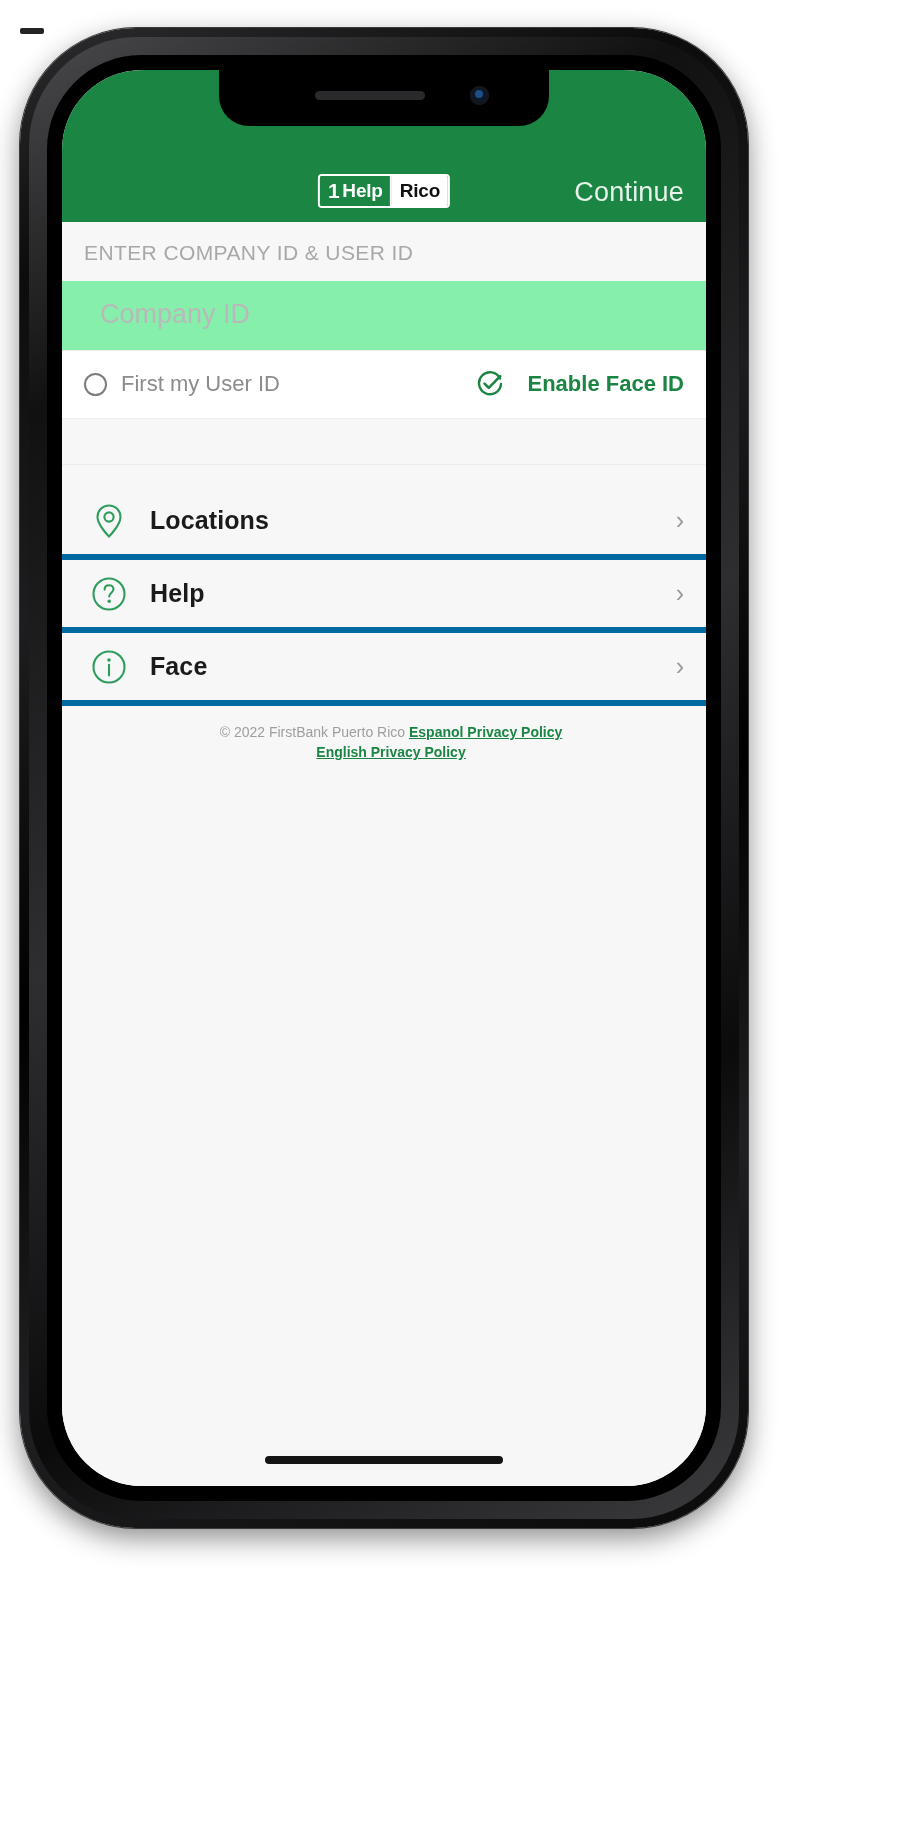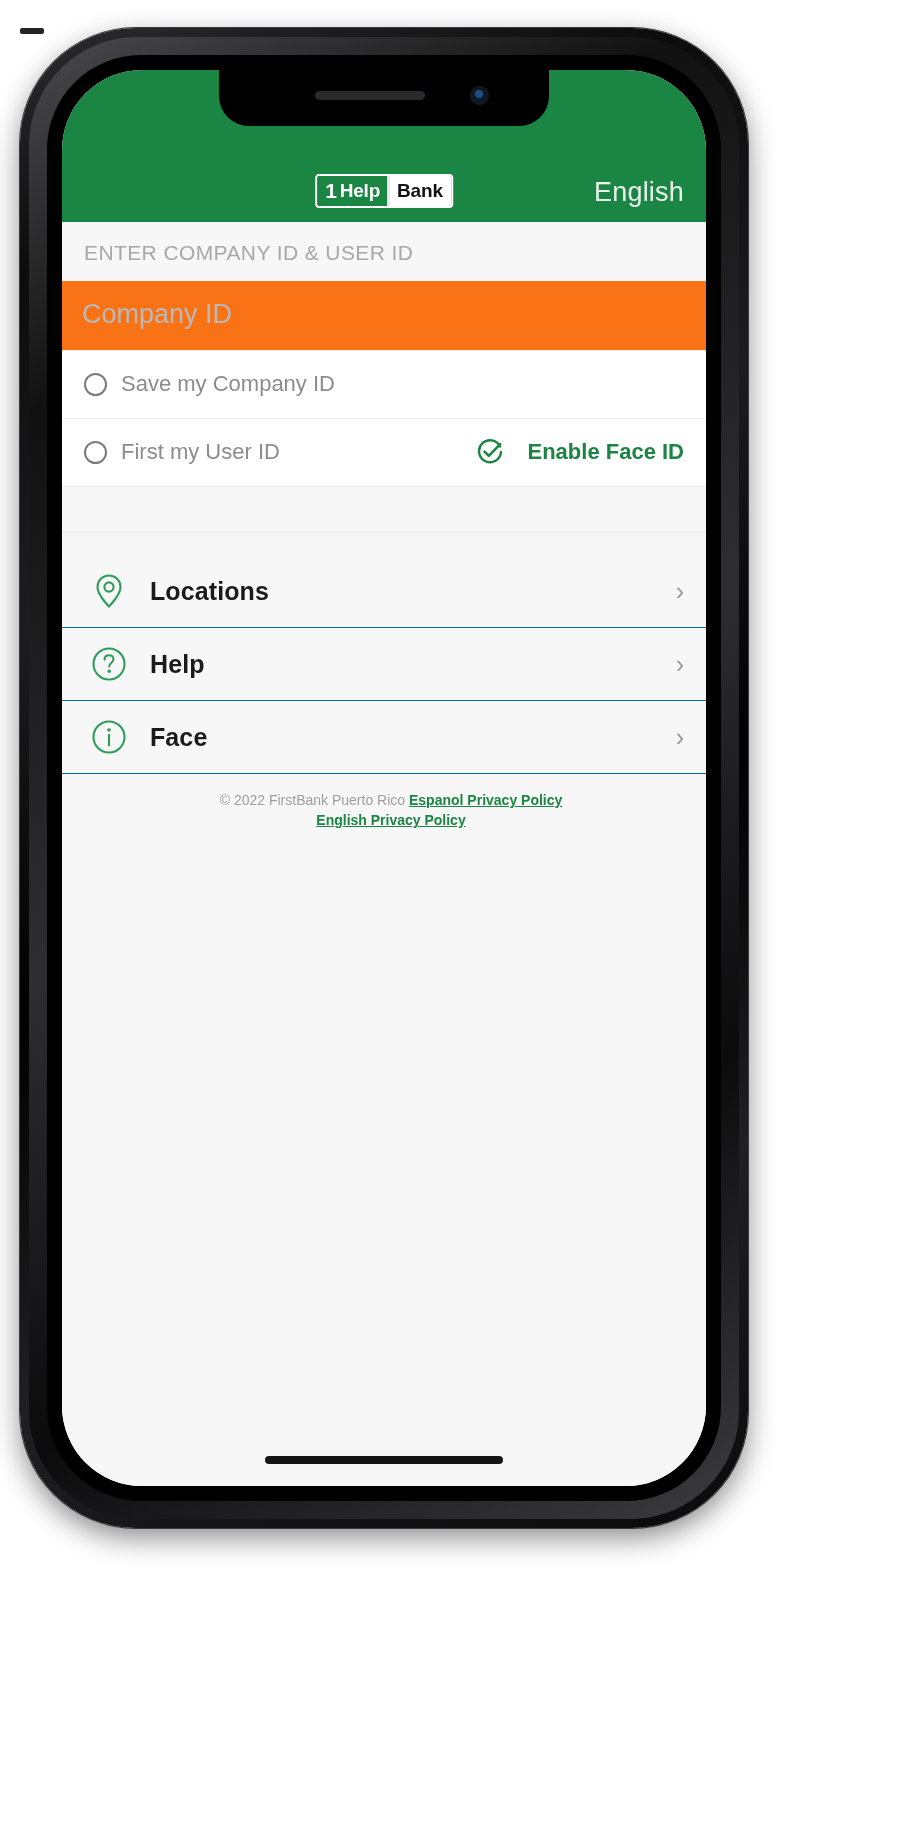--- a/index.html
+++ b/index.html
@@ -111,22 +111,22 @@
 
   
   .section-label {
     background: #f7f7f7;
     color: #a8a8a8;
     font-size: 21px;
     letter-spacing: .4px;
     padding: 19px 32px 16px 22px;
   }
   .field-row {
-    background: #f97316;
-    padding: 18px 22px 20px 20px;
+    background: #86efac;
+    padding: 18px 22px 20px 38px;
     border-bottom: 1px solid #ececec;
   }
   .field-input {
     border: none; outline: none; width: 100%;
     font-size: 27px; color: #2c2c2c;
     font-family: "Liberation Sans", sans-serif;
     background: transparent;
   }
   .field-input::placeholder { color: #b9b9b9; }
 
@@ -153,21 +153,21 @@
 
   .gap-block { background: #f7f7f7; height: 46px; border-bottom: 1px solid #ececec; }
   .gap-block-top { background:#f7f7f7; height: 22px; }
 
   
   .menu-item {
     background: #f7f7f7;
     display: flex; align-items: center;
     padding: 0 22px 0 28px;
     height: 73px;
-    border-bottom: 1px solid #0369a1;
+    border-bottom: 6px solid #0369a1;
     cursor: pointer;
   }
   .menu-icon { width: 38px; height: 38px; flex: none; margin-right: 22px;
                display:flex; align-items:center; justify-content:center; }
   .menu-icon svg { display:block; }
   .menu-label { font-size: 25px; font-weight: bold; color: #1b1b1b; letter-spacing: .1px; }
   .chevron { margin-left: auto; color: #9a9a9a; font-size: 25px; line-height: 1; }
 
   
   .footer {
@@ -213,35 +213,31 @@
           </div>
 
           <div class="screen-col">
 
             <div class="app-header">
               <div class="logo">
                 <div class="logo-left">
                   <span class="logo-one">1</span>
                   <span>Help</span>
                 </div>
-                <div class="logo-right">Bank</div>
+                <div class="logo-right">Rico</div>
               </div>
-              <button class="continue-btn">English</button>
+              <button class="continue-btn">Continue</button>
             </div>
 
             <div class="section-label">ENTER COMPANY ID &amp; USER ID</div>
 
             <div class="field-row">
               <input class="field-input" type="text" placeholder="Company ID" style="">
             </div>
 
-            <div class="check-row">
-              <div class="radio"></div>
-              <span class="check-label">Save my Company ID</span>
-            </div>
 
 
             <div class="check-row">
               <div class="radio"></div>
               <span class="check-label">First my User ID</span>
               <div class="faceid">
                 <span>
                   <svg width="26" height="26" viewBox="0 0 26 26">
                     <path d="M23 7.6 A11 11 0 1 0 24 13" fill="none" stroke="#1b8543" stroke-width="2.4" stroke-linecap="round"></path>
                     <path d="M7.5 12.6 L11.8 16.8 L23.2 5.2" fill="none" stroke="#1b8543" stroke-width="2.6" stroke-linecap="round" stroke-linejoin="round"></path>

